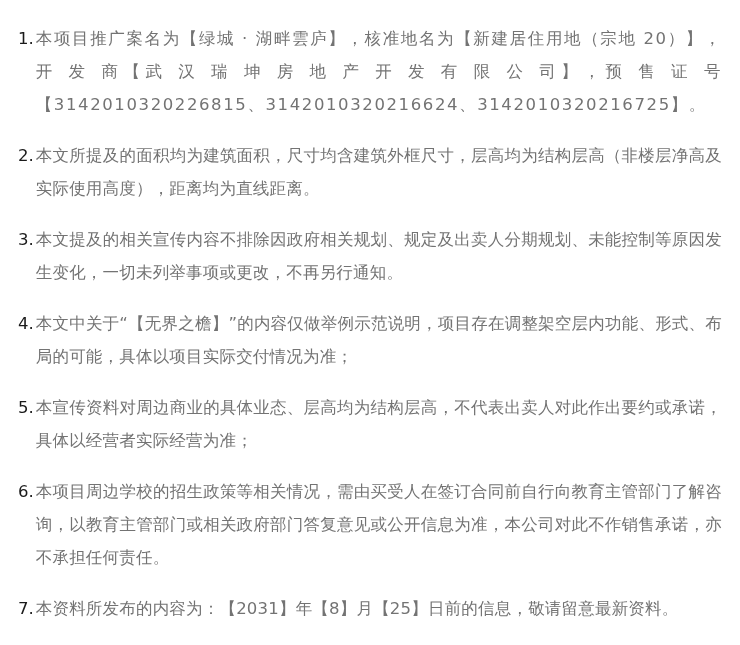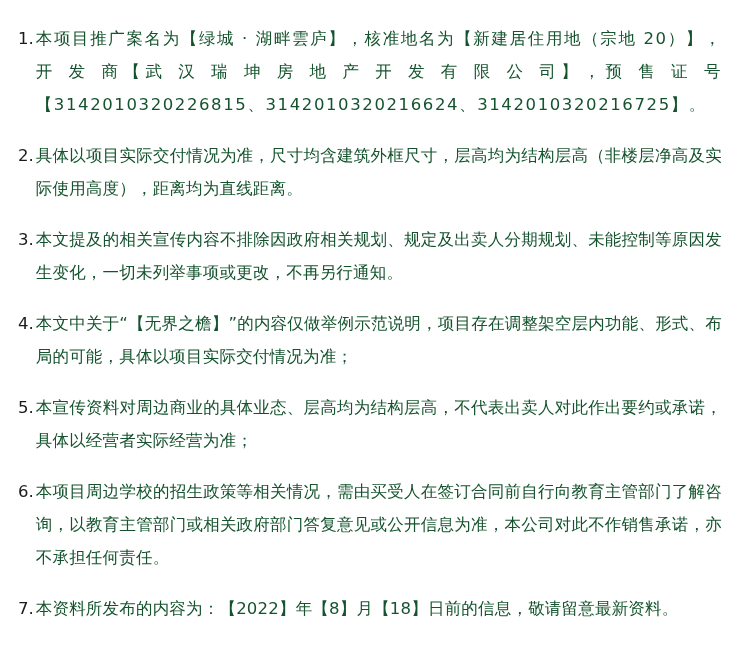--- a/index.html
+++ b/index.html
@@ -31,21 +31,21 @@
     font-size: 16.5px;
     line-height: 33px;
     color: #1a1a1a;
     white-space: nowrap;
     padding-right: 2px;
   }
   .clause-body {
     flex: 1 1 auto;
     font-size: 16.5px;
     line-height: 33px;
-    color: #14532d;
+    color: #737373;
     text-align: justify;
     text-justify: inter-ideograph;
     letter-spacing: 0.2px;
   }
   .clause.wide .clause-body {
     letter-spacing: 1.6px;
   }
   .clause:last-child {
     margin-bottom: 0;
   }
@@ -55,21 +55,21 @@
 
 <div class="page">
 
   <div class="clause wide">
     <span class="clause-num">1.</span>
     <span class="clause-body">本项目推广案名为【绿城 · 湖畔雲庐】，核准地名为【新建居住用地（宗地 20）】，开 发 商【武 汉 瑞 坤 房 地 产 开 发 有 限 公 司】，预 售 证 号【3142010320226815、3142010320216624、3142010320216725】。</span>
   </div>
 
   <div class="clause">
     <span class="clause-num">2.</span>
-    <span class="clause-body">具体以项目实际交付情况为准，尺寸均含建筑外框尺寸，层高均为结构层高（非楼层净高及实际使用高度），距离均为直线距离。</span>
+    <span class="clause-body">本文所提及的面积均为建筑面积，尺寸均含建筑外框尺寸，层高均为结构层高（非楼层净高及实际使用高度），距离均为直线距离。</span>
   </div>
 
   <div class="clause">
     <span class="clause-num">3.</span>
     <span class="clause-body">本文提及的相关宣传内容不排除因政府相关规划、规定及出卖人分期规划、未能控制等原因发生变化，一切未列举事项或更改，不再另行通知。</span>
   </div>
 
   <div class="clause">
     <span class="clause-num">4.</span>
     <span class="clause-body">本文中关于“【无界之檐】”的内容仅做举例示范说明，项目存在调整架空层内功能、形式、布局的可能，具体以项目实际交付情况为准；</span>
@@ -80,16 +80,16 @@
     <span class="clause-body">本宣传资料对周边商业的具体业态、层高均为结构层高，不代表出卖人对此作出要约或承诺，具体以经营者实际经营为准；</span>
   </div>
 
   <div class="clause">
     <span class="clause-num">6.</span>
     <span class="clause-body">本项目周边学校的招生政策等相关情况，需由买受人在签订合同前自行向教育主管部门了解咨询，以教育主管部门或相关政府部门答复意见或公开信息为准，本公司对此不作销售承诺，亦不承担任何责任。</span>
   </div>
 
   <div class="clause">
     <span class="clause-num">7.</span>
-    <span class="clause-body">本资料所发布的内容为：【2022】年【8】月【18】日前的信息，敬请留意最新资料。</span>
+    <span class="clause-body">本资料所发布的内容为：【2031】年【8】月【25】日前的信息，敬请留意最新资料。</span>
   </div>
 
 </div>
 
 </body></html>

